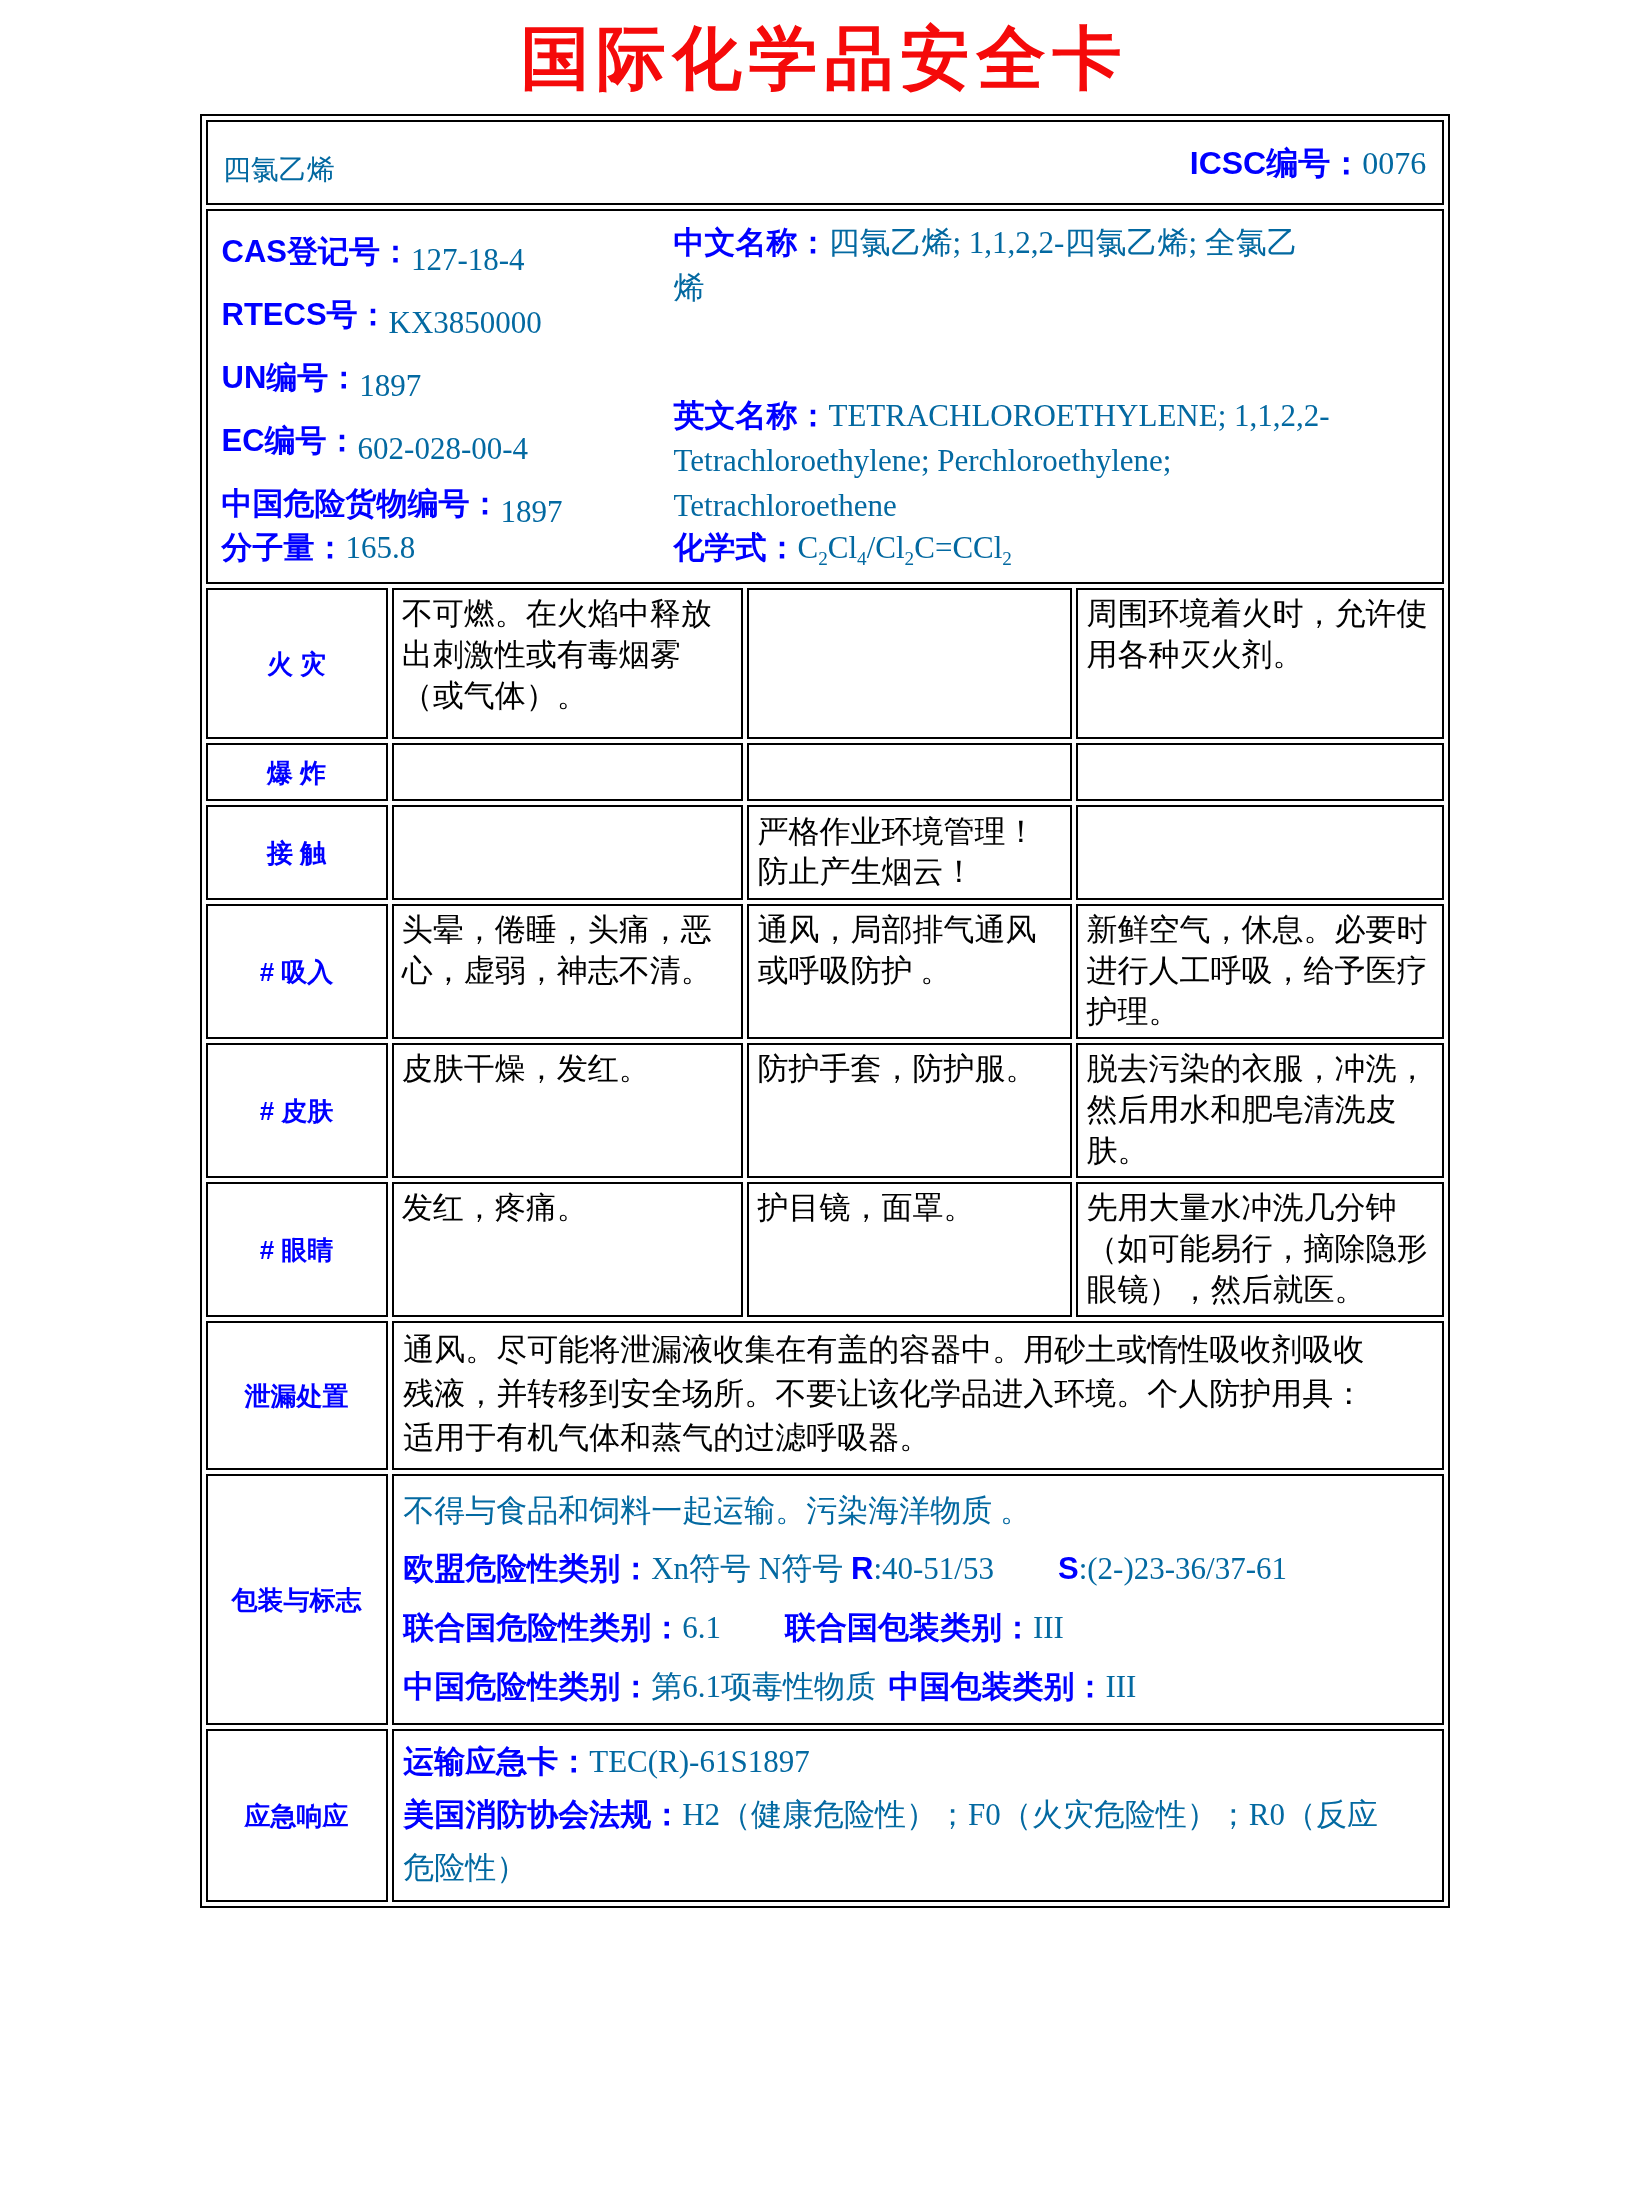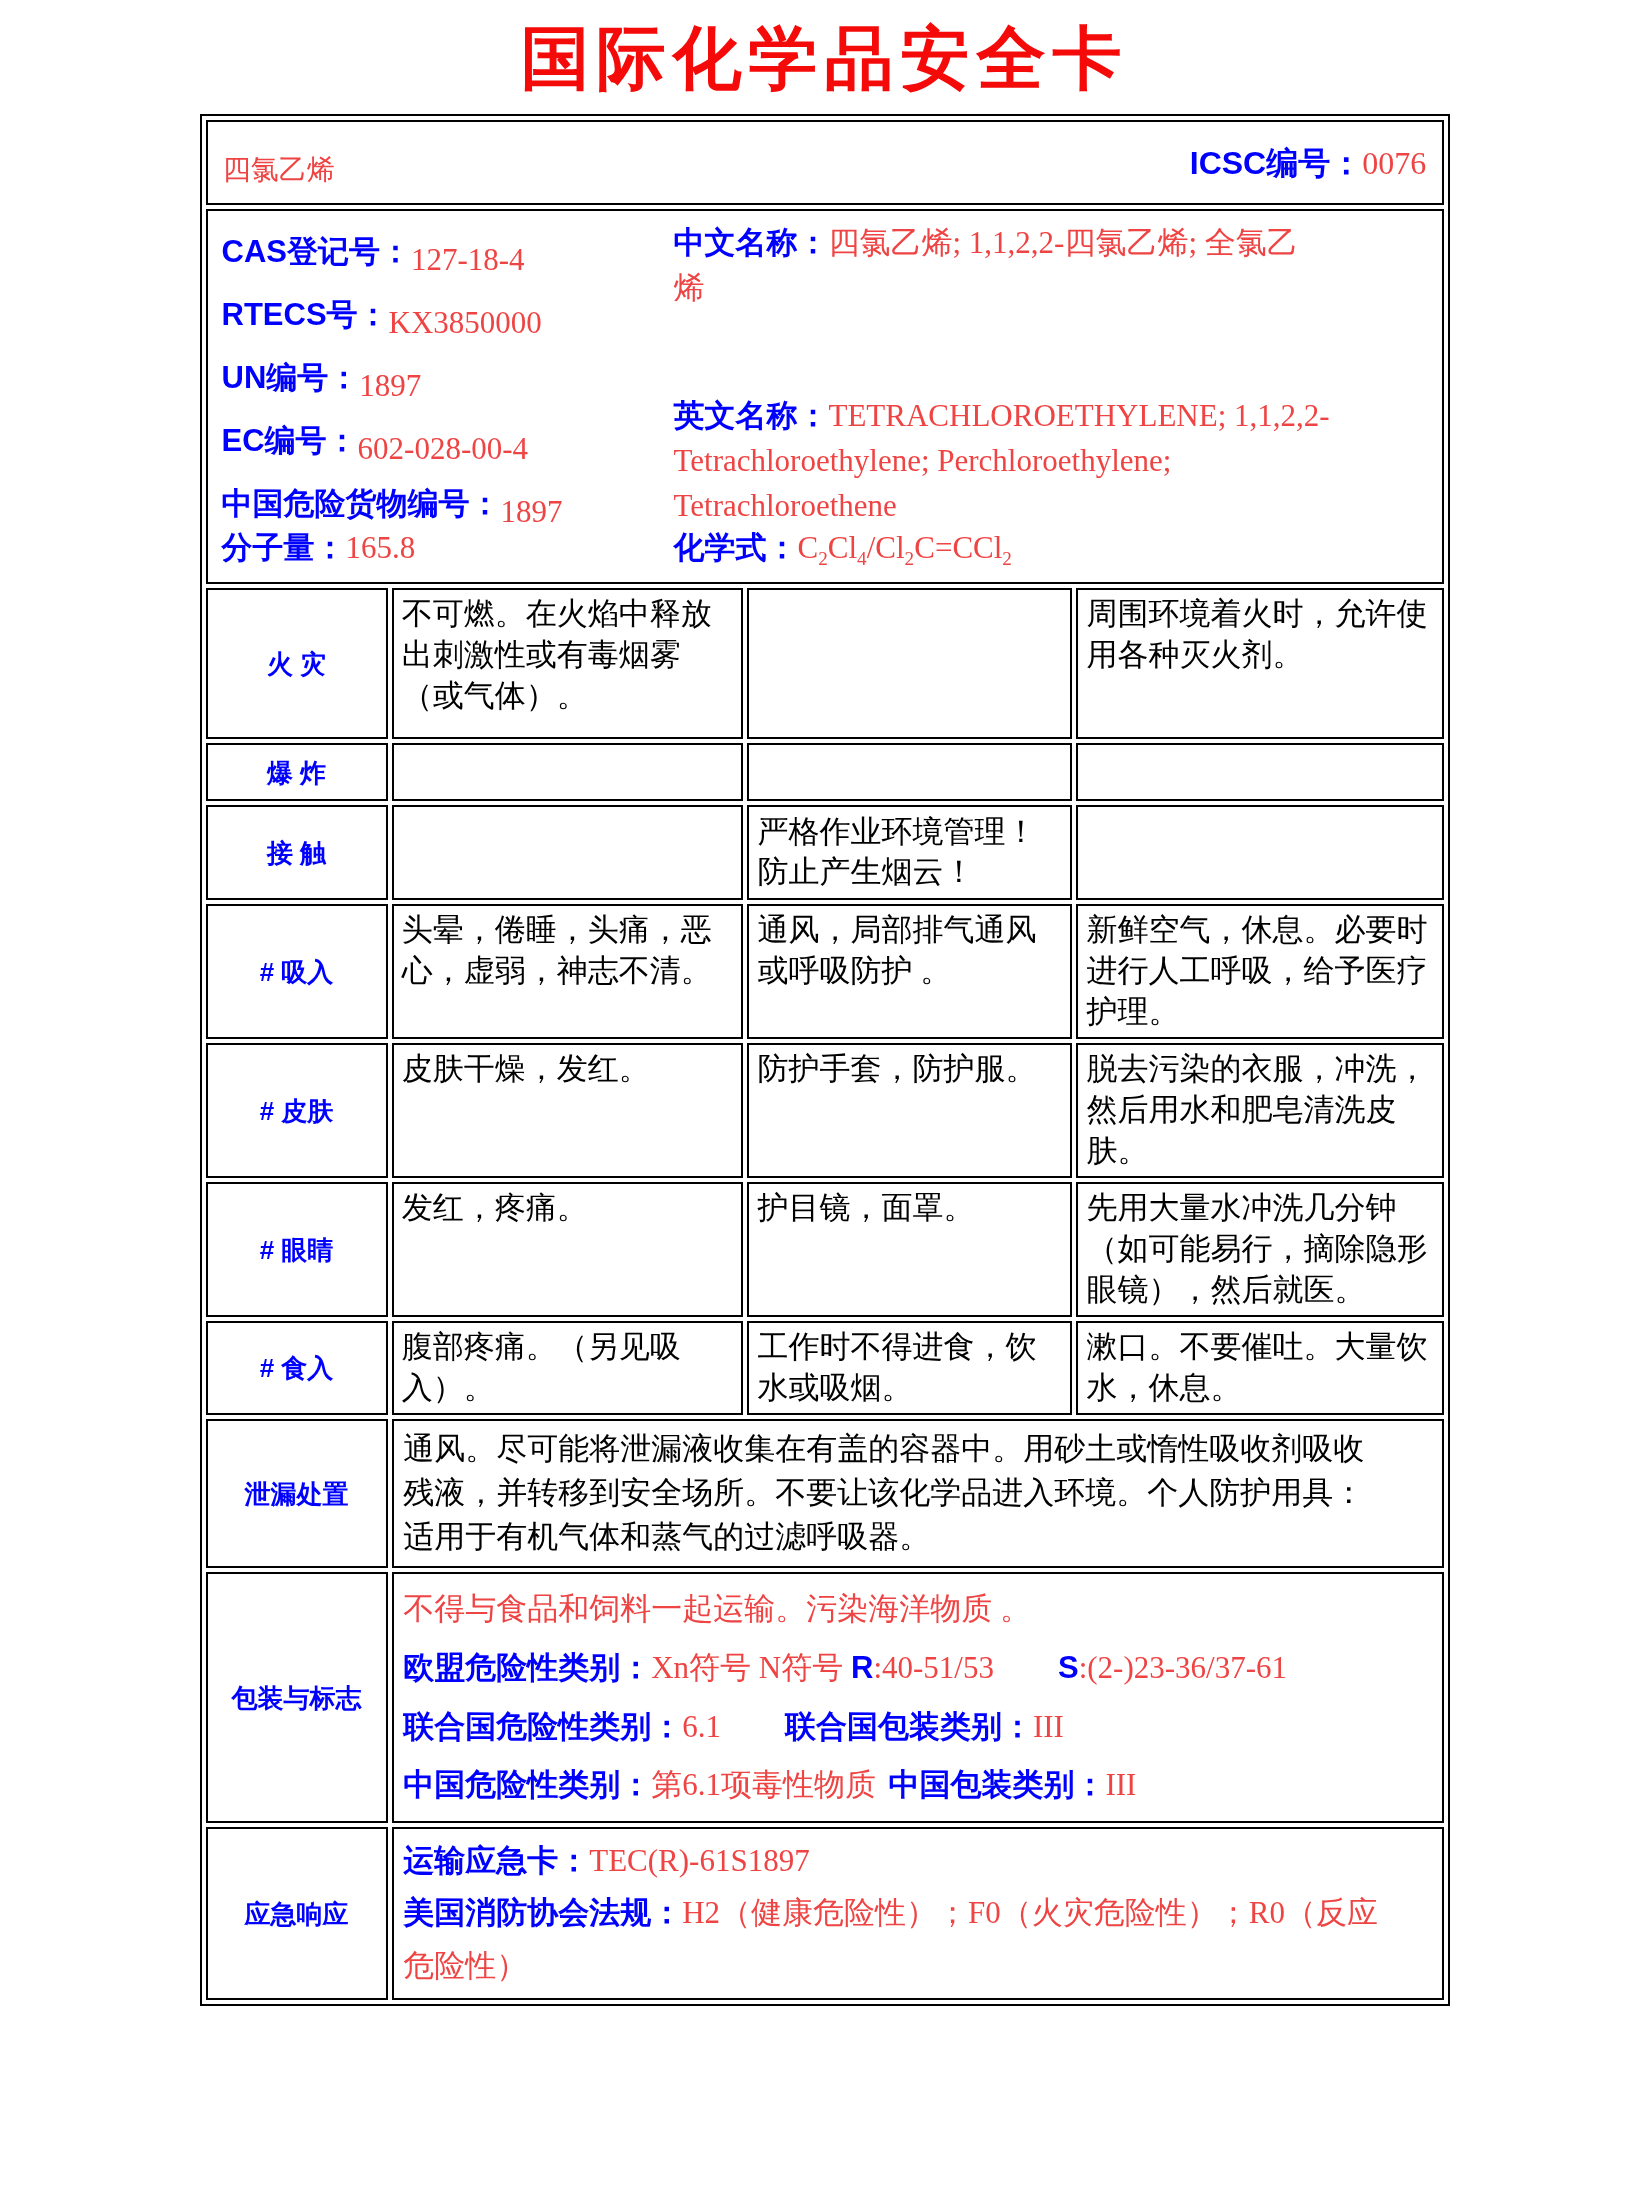--- a/index.html
+++ b/index.html
@@ -34,21 +34,21 @@
     font-size:31px;
     line-height:1.32;
     background:#fff;
     overflow:hidden;
   }
   .lbl{
     color:#0000FF;
     font-weight:bold;
     font-family:"Liberation Sans","DejaVu Sans",sans-serif;
   }
-  .val{color:#ef4444;margin-top:16px;}
+  .val{color:#0369a1;margin-top:16px;}
   .pre{white-space:pre-wrap;}
   
   td.namecell{height:67px;padding:7px 15.3px;}
   .namerow{display:flex;justify-content:space-between;align-items:center;height:100%;}
   .namerow .substance{font-size:28px;}
   .namerow .icsc{font-size:32px;white-space:nowrap;}
   
   td.idcell{height:351px;position:relative;padding:9.7px 14px;}
   .idgrid{display:flex;}
   .idleft{width:452px;flex:none;}
@@ -206,29 +206,20 @@
 
   <tr class="r-eye">
     <td class="rowlabel"><span class="lbl"># 眼睛</span></td>
     <td class="c pre">发红，疼痛。</td>
     <td class="c pre">护目镜，面罩。</td>
     <td class="c pre">先用大量水冲洗几分钟
 （如可能易行，摘除隐形
 眼镜），然后就医。</td>
   </tr>
 
-  <tr class="r-ing">
-    <td class="rowlabel"><span class="lbl"># 食入</span></td>
-    <td class="c pre">腹部疼痛。（另见吸
-入）。</td>
-    <td class="c pre">工作时不得进食，饮
-水或吸烟。</td>
-    <td class="c pre">漱口。不要催吐。大量饮
-水，休息。</td>
-  </tr>
 
   <tr class="r-spill">
     <td class="rowlabel"><span class="lbl">泄漏处置</span></td>
     <td colspan="3" class="widecell pre">通风。尽可能将泄漏液收集在有盖的容器中。用砂土或惰性吸收剂吸收
 残液，并转移到安全场所。不要让该化学品进入环境。个人防护用具：
 适用于有机气体和蒸气的过滤呼吸器。</td>
   </tr>
 
   <tr class="r-pack">
     <td class="rowlabel"><span class="lbl">包装与标志</span></td>

